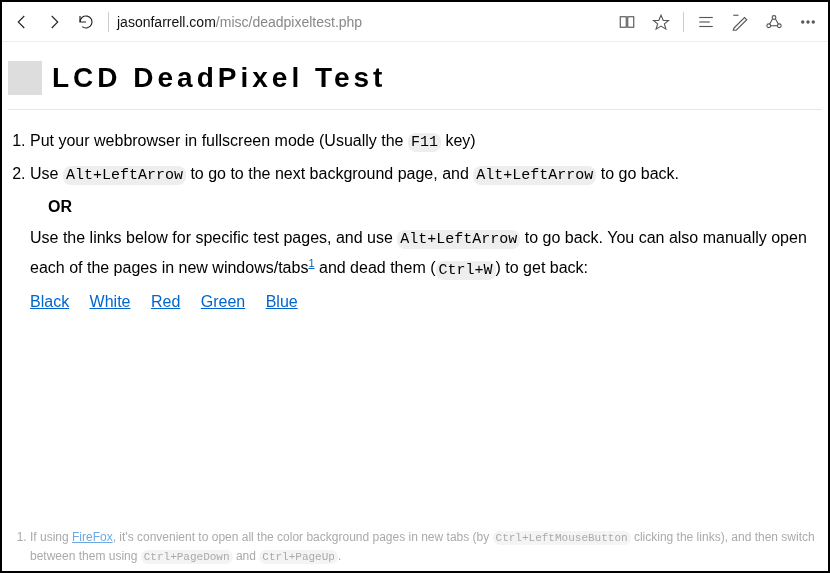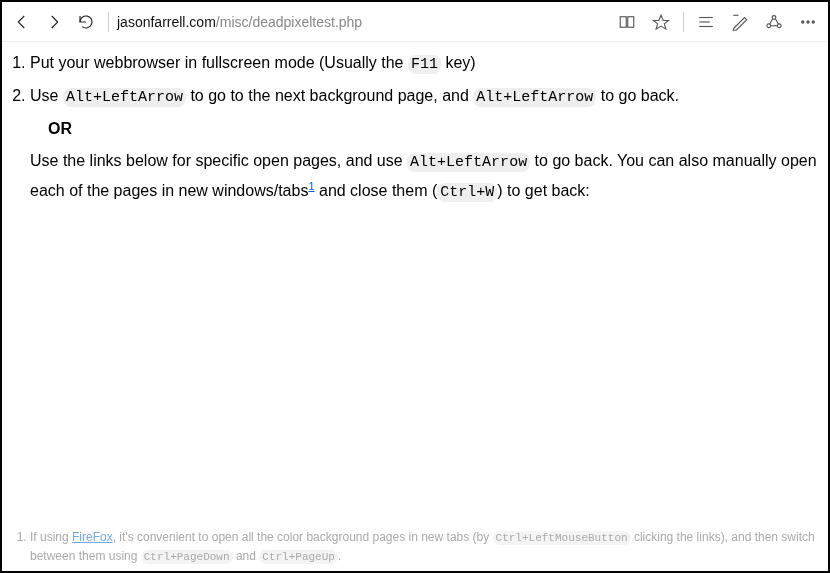--- a/index.html
+++ b/index.html
@@ -109,31 +109,42 @@
             <circle cx="5" cy="12" r="1.5" fill="#555"></circle>
             <circle cx="12" cy="12" r="1.5" fill="#555"></circle>
             <circle cx="19" cy="12" r="1.5" fill="#555"></circle>
           </svg>
         </div>
     </div>
   </div>
 </div>
 
 <div class="content">
+  <div class="titlewrap">
+    <div class="title-badge"></div>
+    <h1 class="pagetitle">LCD DeadPixel Test</h1>
+  </div>
 
 
 
   <ol class="steps">
     <li>
       <span>Put your webbrowser in fullscreen mode (Usually the </span><kbd>F11</kbd><span> key)</span>
     </li>
     <li>
       <span>Use </span><kbd>Alt+LeftArrow</kbd><span> to go to the next background page, and </span><kbd>Alt+LeftArrow</kbd><span> to go back.</span>
       <span class="or">OR</span>
-      <span>Use the links below for specific open pages, and use </span><kbd>Alt+LeftArrow</kbd><span> to go back. You can also manually open each of the pages in new windows/tabs</span><sup class="footref"><a href="#">1</a></sup><span> and close them (</span><kbd>Ctrl+W</kbd><span>) to get back:</span>
+      <span>Use the links below for specific test pages, and use </span><kbd>Alt+LeftArrow</kbd><span> to go back. You can also manually open each of the pages in new windows/tabs</span><sup class="footref"><a href="#">1</a></sup><span> and dead them (</span><kbd>Ctrl+W</kbd><span>) to get back:</span>
+      <div class="colorlinks">
+        <a href="#">Black</a>
+        <a href="#">White</a>
+        <a href="#">Red</a>
+        <a href="#">Green</a>
+        <a href="#">Blue</a>
+      </div>
     </li>
   </ol>
 </div>
 
 <div class="footnote-wrap">
   <ol>
     <li>
       <span>If using </span><a href="#">FireFox</a><span>, it's convenient to open all the color background pages in new tabs (by </span><kbd>Ctrl+LeftMouseButton</kbd><span> clicking the links), and then switch between them using </span><kbd>Ctrl+PageDown</kbd><span> and </span><kbd>Ctrl+PageUp</kbd><span>.</span>
     </li>
   </ol>

